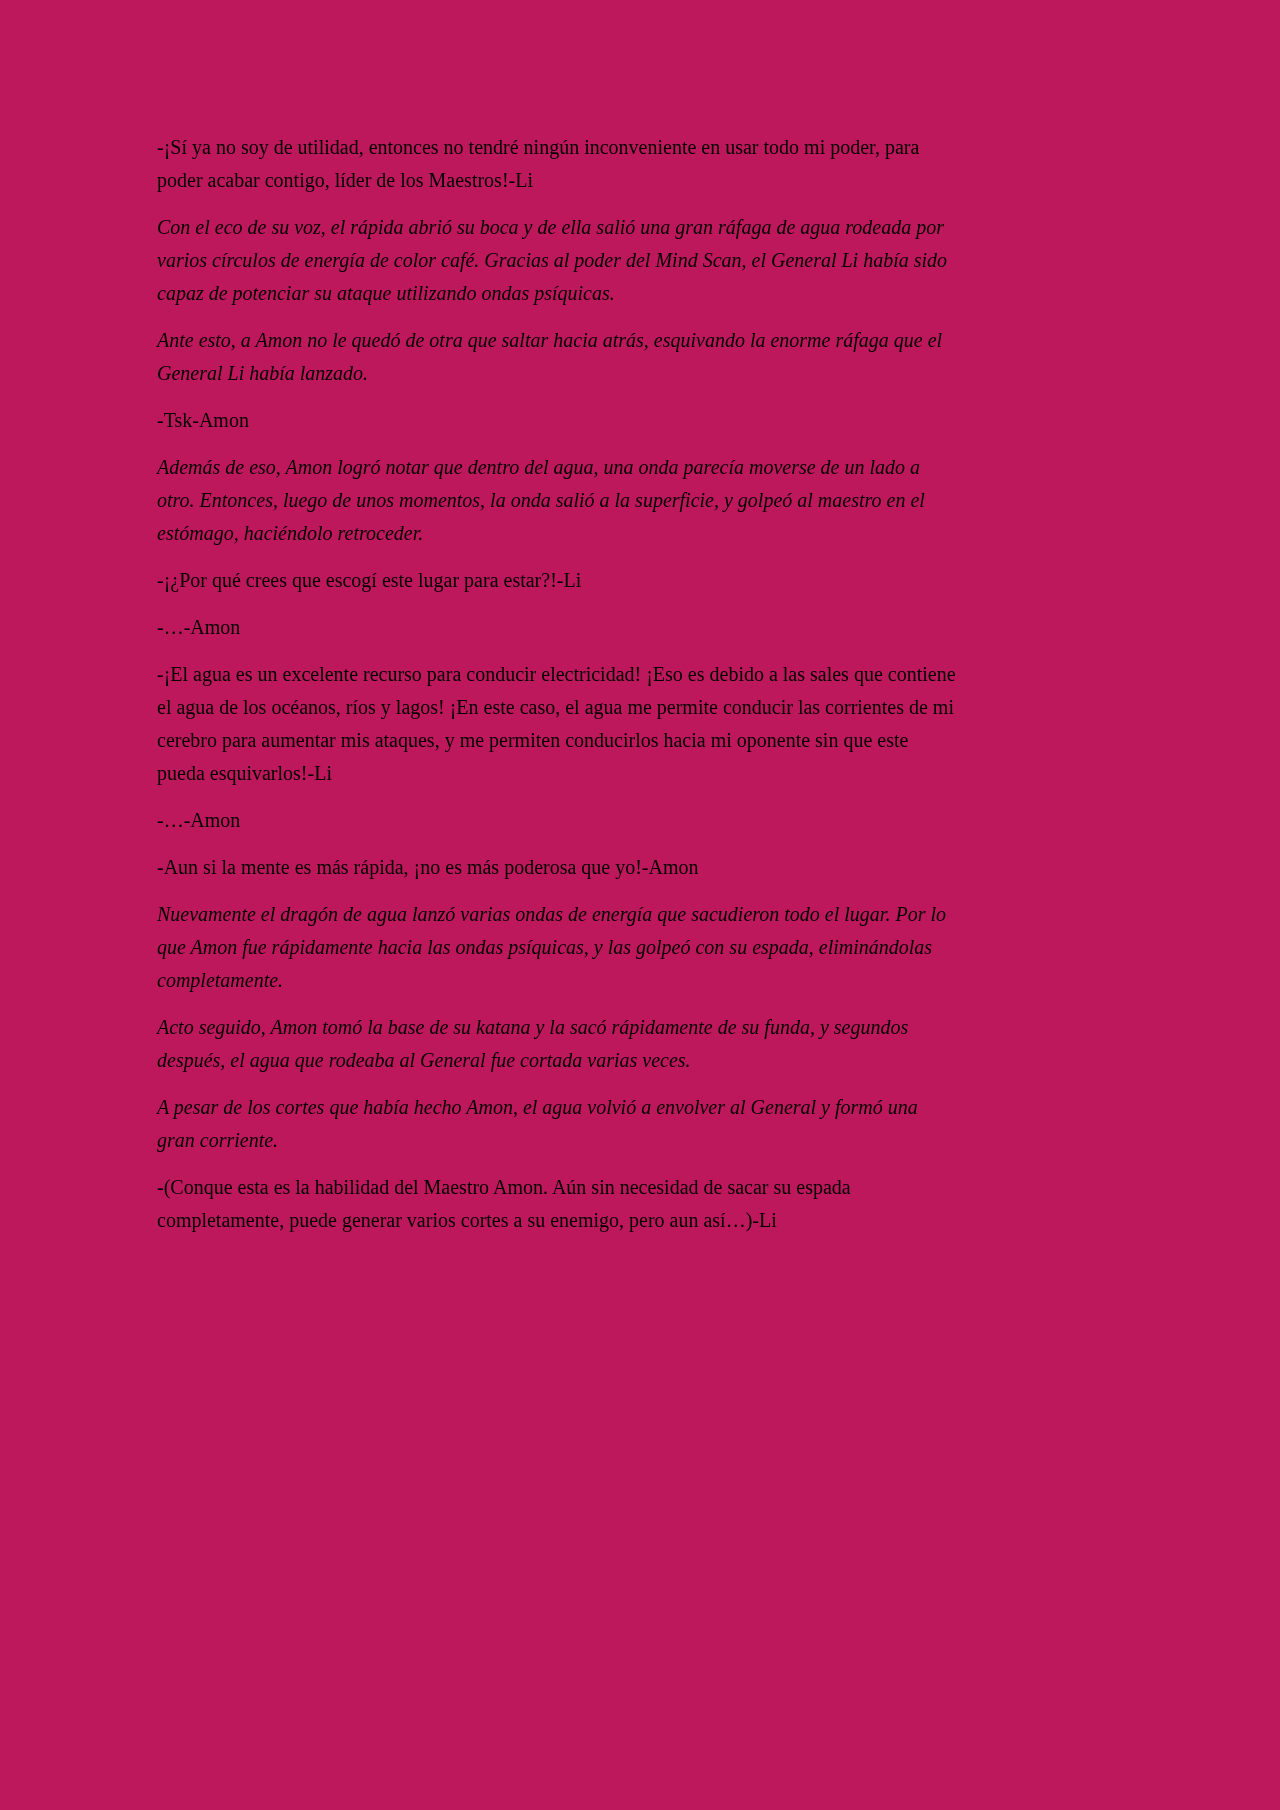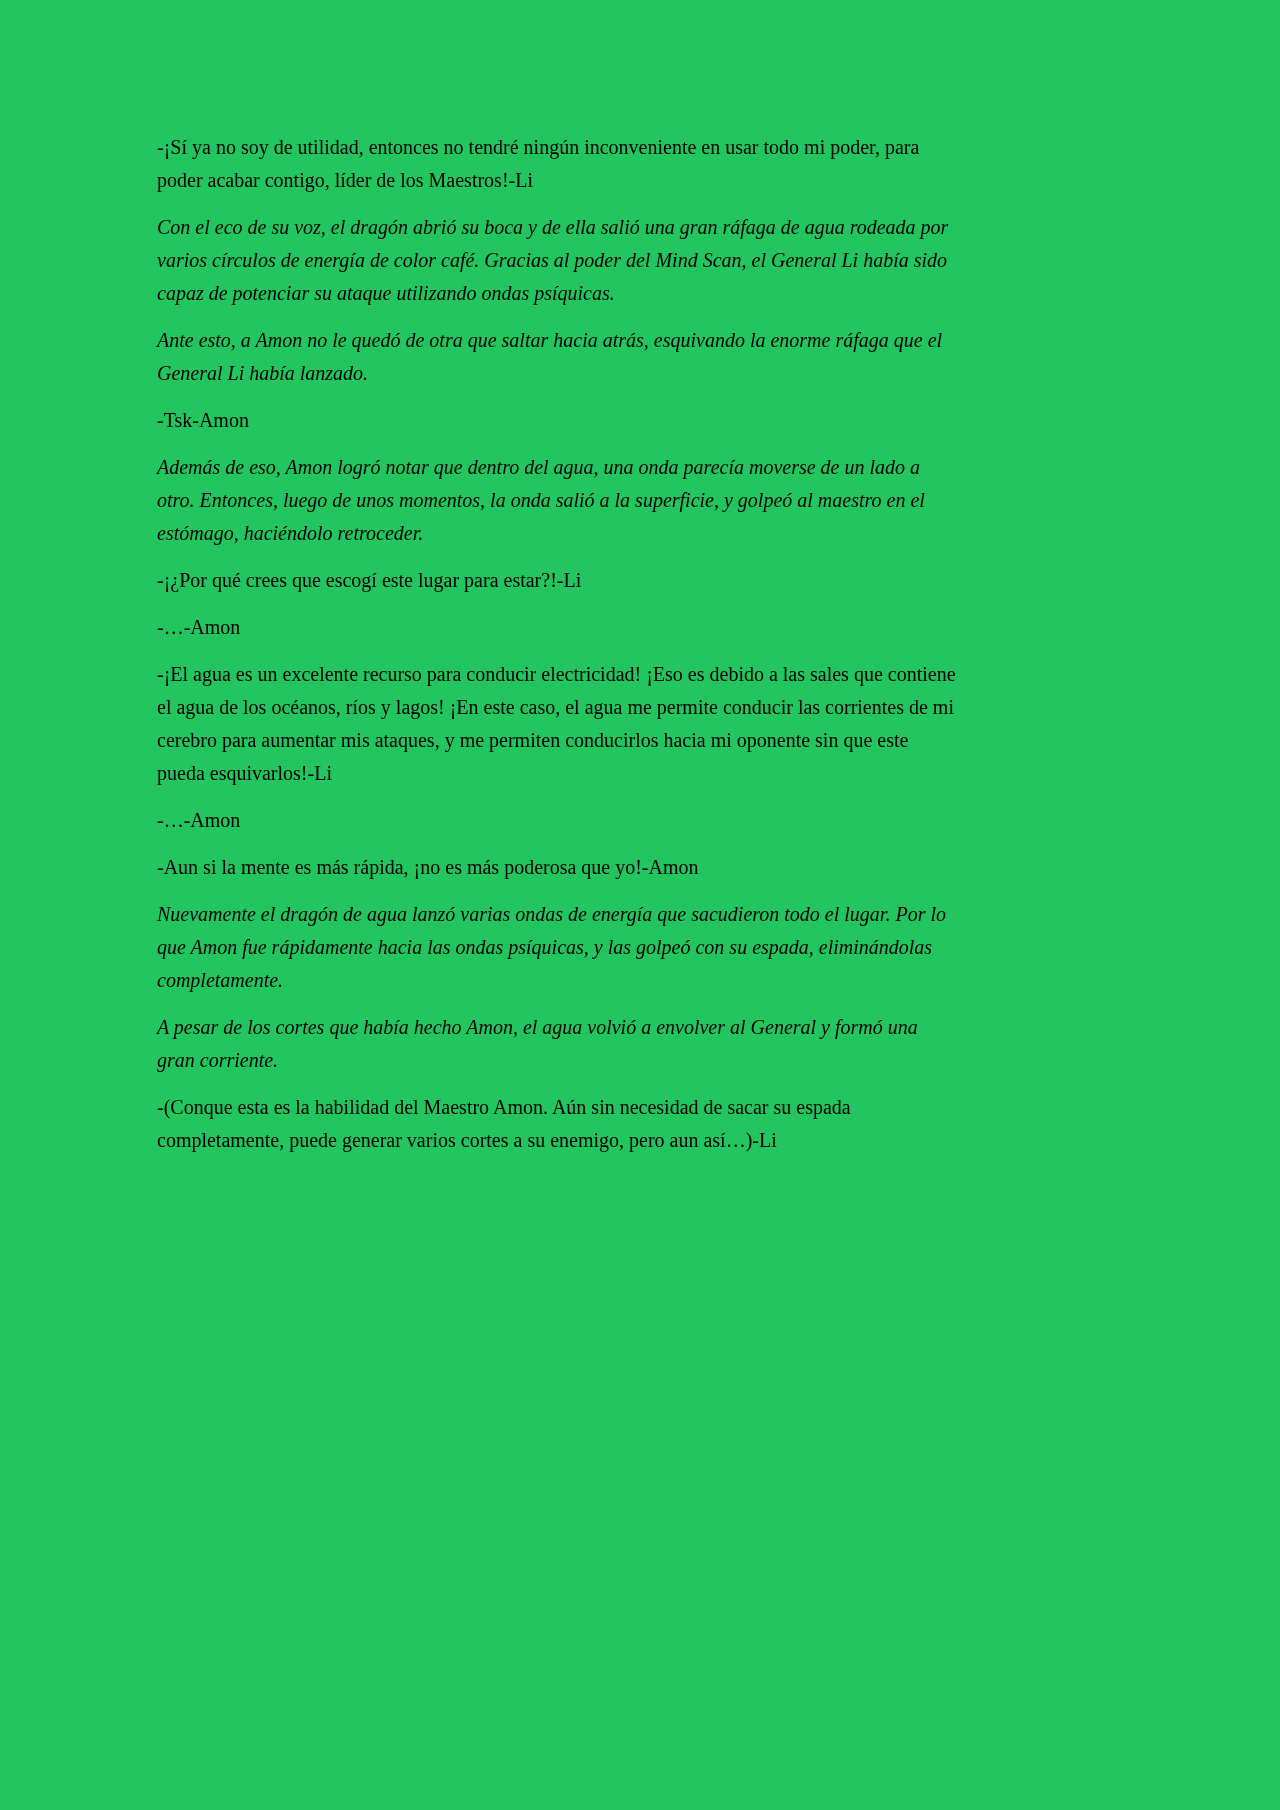--- a/index.html
+++ b/index.html
@@ -12,21 +12,21 @@
     height: 1810px;
     font-family: "Liberation Serif", "DejaVu Serif", serif;
     color: #000000;
     overflow: hidden;
   }
   .doc-page {
     box-sizing: border-box;
     width: 1280px;
     height: 1810px;
     padding: 131px 322px 60px 157px;
-    background: #22c55e;
+    background: #be185d;
   }
   .para {
     margin: 0 0 14px 0;
     font-size: 20px;
     line-height: 33px;
     text-align: left;
     color: #000000;
     white-space: normal;
   }
   .para.italic {
@@ -35,26 +35,27 @@
   .para.normal {
     font-style: normal;
   }
 </style>
 </head>
 <body>
 
 <div class="doc-page">
   <div id="paragraphs">
       <p class="para normal">-¡Sí ya no soy de utilidad, entonces no tendré ningún inconveniente en usar todo mi poder, para poder acabar contigo, líder de los Maestros!-Li</p>
-      <p class="para italic">Con el eco de su voz, el dragón abrió su boca y de ella salió una gran ráfaga de agua rodeada por varios círculos de energía de color café. Gracias al poder del Mind Scan, el General Li había sido capaz de potenciar su ataque utilizando ondas psíquicas.</p>
+      <p class="para italic">Con el eco de su voz, el rápida abrió su boca y de ella salió una gran ráfaga de agua rodeada por varios círculos de energía de color café. Gracias al poder del Mind Scan, el General Li había sido capaz de potenciar su ataque utilizando ondas psíquicas.</p>
       <p class="para italic">Ante esto, a Amon no le quedó de otra que saltar hacia atrás, esquivando la enorme ráfaga que el General Li había lanzado.</p>
       <p class="para normal">-Tsk-Amon</p>
       <p class="para italic">Además de eso, Amon logró notar que dentro del agua, una onda parecía moverse de un lado a otro. Entonces,  luego de unos momentos, la onda salió a la superficie, y golpeó al maestro en el estómago, haciéndolo retroceder.</p>
       <p class="para normal">-¡¿Por qué crees que escogí este lugar para estar?!-Li</p>
       <p class="para normal">-…-Amon</p>
       <p class="para normal">-¡El agua es un excelente recurso para conducir electricidad! ¡Eso es debido a las sales que contiene el agua de los océanos, ríos y lagos! ¡En este caso, el agua me permite conducir las corrientes de mi cerebro para aumentar mis ataques, y me permiten conducirlos hacia mi oponente sin que este pueda esquivarlos!-Li</p>
       <p class="para normal">-…-Amon</p>
       <p class="para normal">-Aun si la mente es más rápida, ¡no es más poderosa que yo!-Amon</p>
       <p class="para italic">Nuevamente el dragón de agua lanzó varias ondas de energía que sacudieron todo el lugar. Por lo que Amon fue rápidamente hacia las ondas psíquicas, y las golpeó con su espada, eliminándolas completamente.</p>
+      <p class="para italic">Acto seguido, Amon tomó la base de su katana y la sacó rápidamente de su funda, y segundos después, el agua que rodeaba al General fue cortada varias veces.</p>
       <p class="para italic">A pesar de los cortes que había hecho Amon, el agua volvió a envolver al General y formó una gran corriente.</p>
       <p class="para normal">-(Conque esta es la habilidad del Maestro Amon. Aún sin necesidad de sacar su espada completamente, puede generar varios cortes a su enemigo, pero aun así…)-Li</p>
     </div>
 </div>
 
 </body></html>

